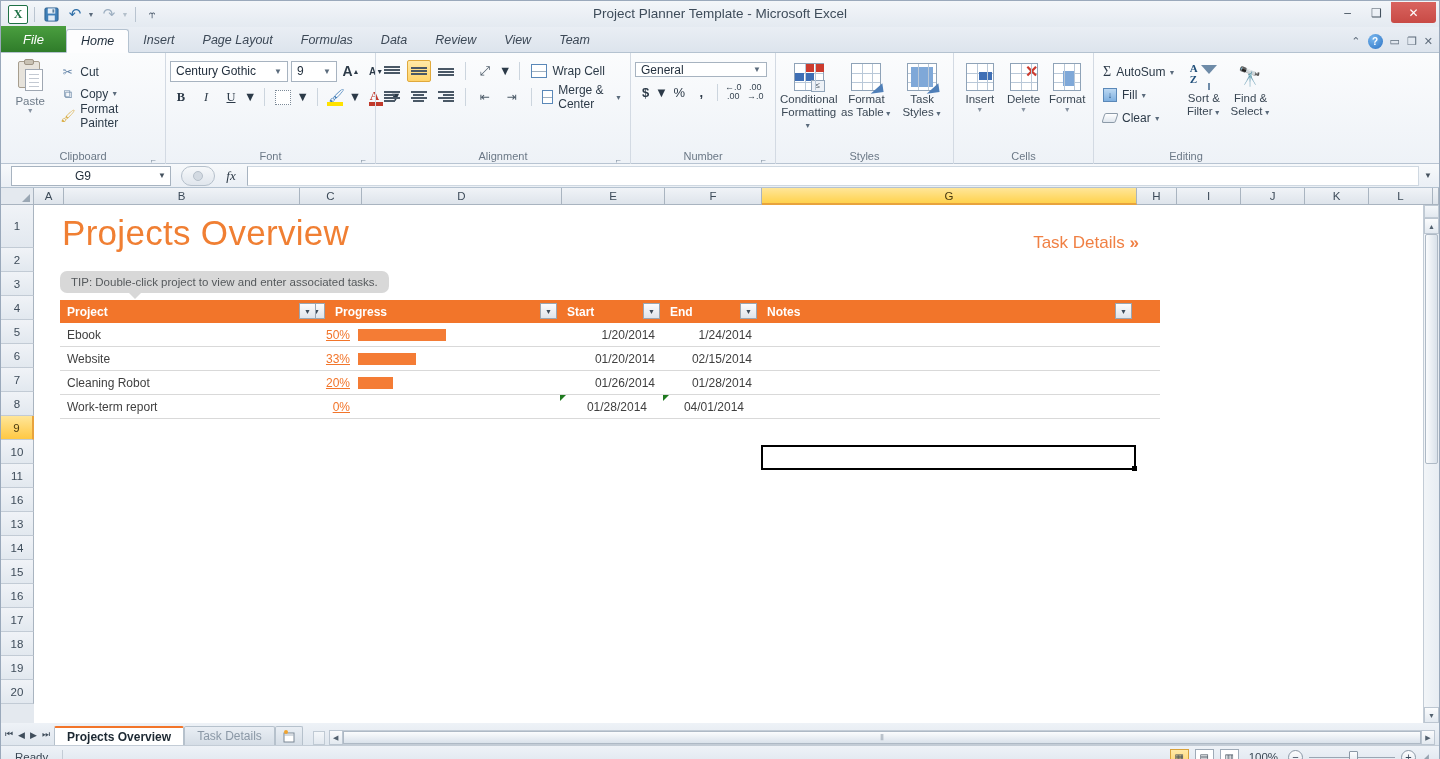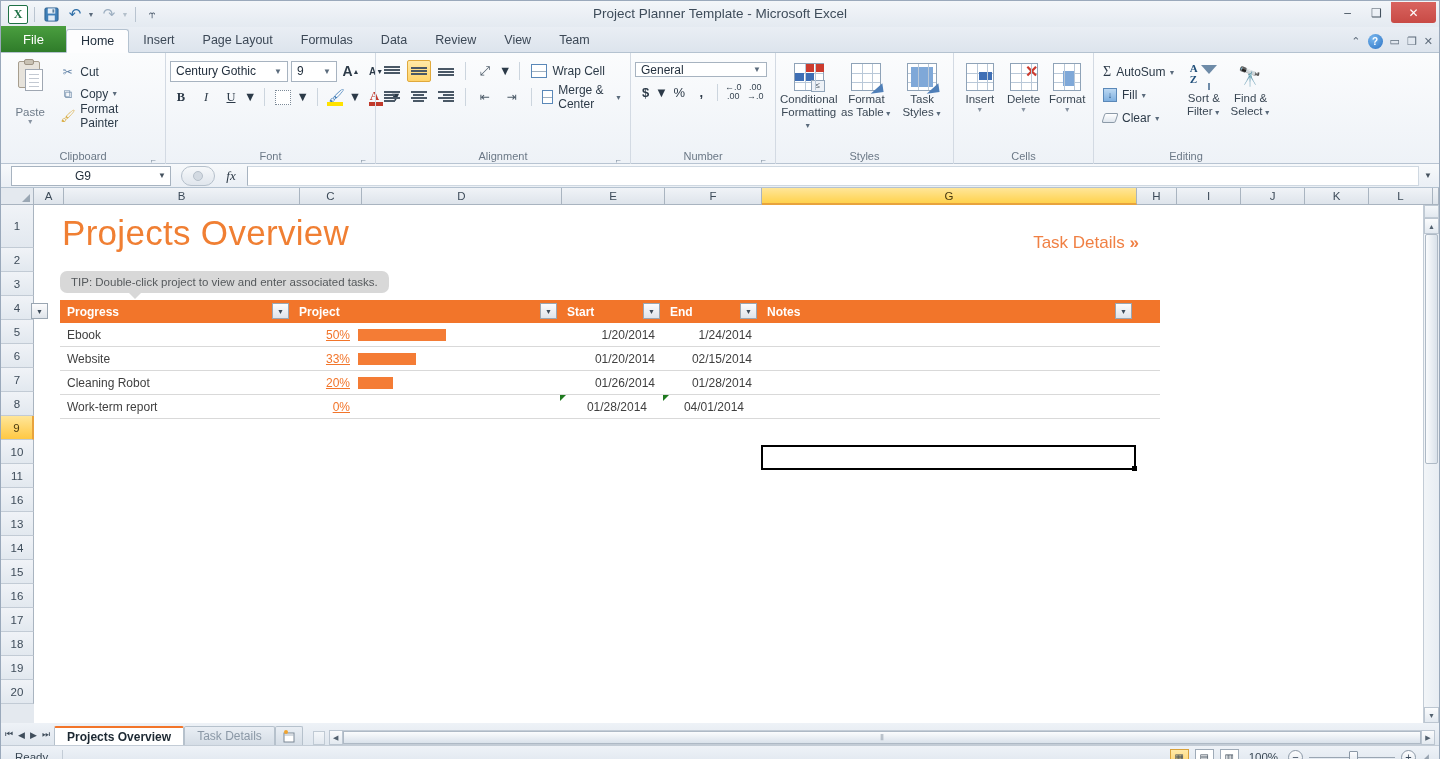--- a/index.html
+++ b/index.html
@@ -51,21 +51,21 @@
   }
 
   
   .tabstrip {
     height: 26px; display: flex; align-items: flex-end;
     border-bottom: 1px solid #b4c2d0; position: relative;
     background: linear-gradient(#e9eef4, #dde4ed);
   }
   .tab {
     height: 24px; padding: 0 14px; font-size: 12.5px; color: #3c4856;
-    display: flex; align-items: center; cursor: default;
+    display: flex; align-items: center; cursor: default; font-style: italic;
   }
   .tab.file {
     background: linear-gradient(#4a9e3f, #2f7c2a); color: #fff;
     height: 26px; padding: 0 22px; font-size: 13px;
   }
   .tab.active {
     background: #fdfdfe; border: 1px solid #b4c2d0; border-bottom: 1px solid #fdfdfe;
     border-radius: 3px 3px 0 0; margin-bottom: -1px; color: #23313f;
   }
   .tabright { position: absolute; right: 6px; bottom: 3px; display: flex; gap: 7px; align-items: center; }
@@ -111,21 +111,21 @@
     background: #c9c2b4; border: 1.5px solid #9d9384; border-radius: 2px;
   }
   .paste-ico .page {
     position: absolute; left: 10px; top: 9px; width: 18px; height: 22px;
     background: #fff; border: 1.3px solid #9fa7b2;
   }
   .paste-ico .page::after {
     content: ""; position: absolute; left: 3px; top: 4px; right: 3px; height: 1px;
     background: #c3c9d2; box-shadow: 0 4px 0 #c3c9d2, 0 8px 0 #c3c9d2, 0 12px 0 #c3c9d2;
   }
-  .paste-lbl { font-size: 11.5px; color: #6e7b89; margin-top: 12px; }
+  .paste-lbl { font-size: 11.5px; color: #6e7b89; margin-top: 1px; }
   .paste-caret { font-size: 7px; color: #8894a2; line-height: 7px; }
   .clip-items { display: flex; flex-direction: column; gap: 1px; padding-top: 3px; }
   .clip-item {
     display: flex; align-items: center; gap: 5px; height: 21px;
     padding: 0 5px; font-size: 12px; color: #2c3a48; cursor: default;
   }
   .sci { width: 15px; text-align: center; font-size: 12px; }
 
   
   .fontrow { display: flex; align-items: center; gap: 3px; margin-bottom: 4px; }
@@ -829,27 +829,27 @@
       <div class="sheet">
         <div class="bigtitle">Projects Overview</div>
         <div class="tasklink">
           <span>Task Details</span>
           <span class="chev">»</span>
         </div>
         <div class="tipbox">TIP: Double-click project to view and enter associated tasks.</div>
 
         <div class="tbl">
           <div class="thead">
+            <div class="th" style="width:268px">
+              <span>Project</span>
+              <span class="fdrop">▼</span>
+            </div>
             <div class="th" style="width:232px">
               <span style="position:absolute;left:-29px;top:3px" class="fdrop">▼</span>
               <span>Progress</span>
-              <span class="fdrop">▼</span>
-            </div>
-            <div class="th" style="width:268px">
-              <span>Project</span>
               <span class="fdrop">▼</span>
             </div>
             <div class="th" style="width:103px">
               <span>Start</span>
               <span class="fdrop">▼</span>
             </div>
             <div class="th" style="width:97px">
               <span>End</span>
               <span class="fdrop">▼</span>
             </div>

